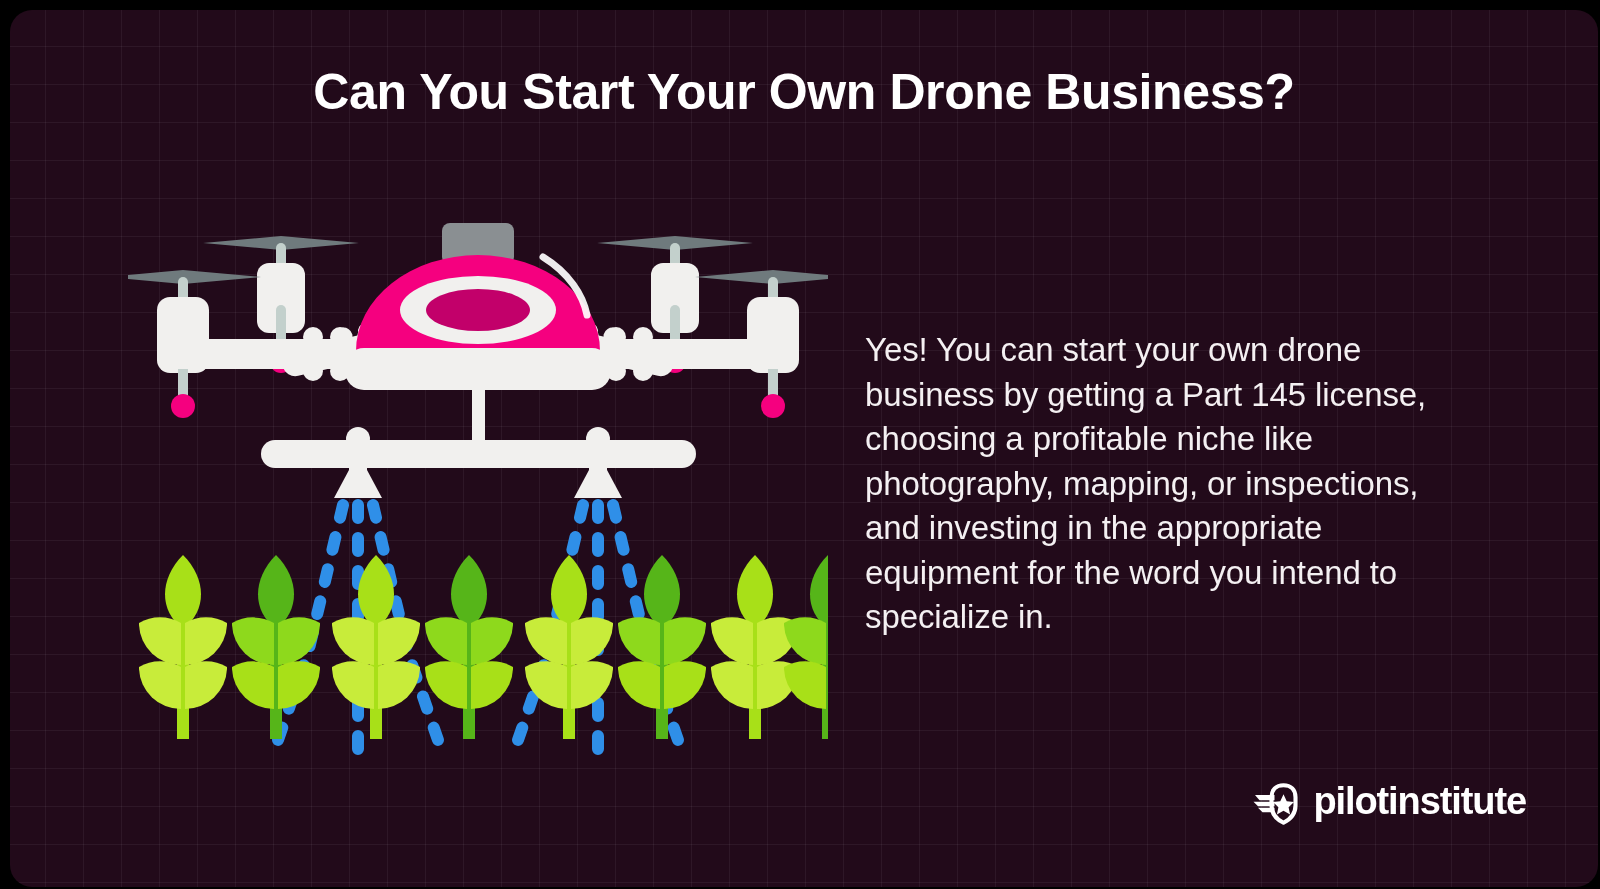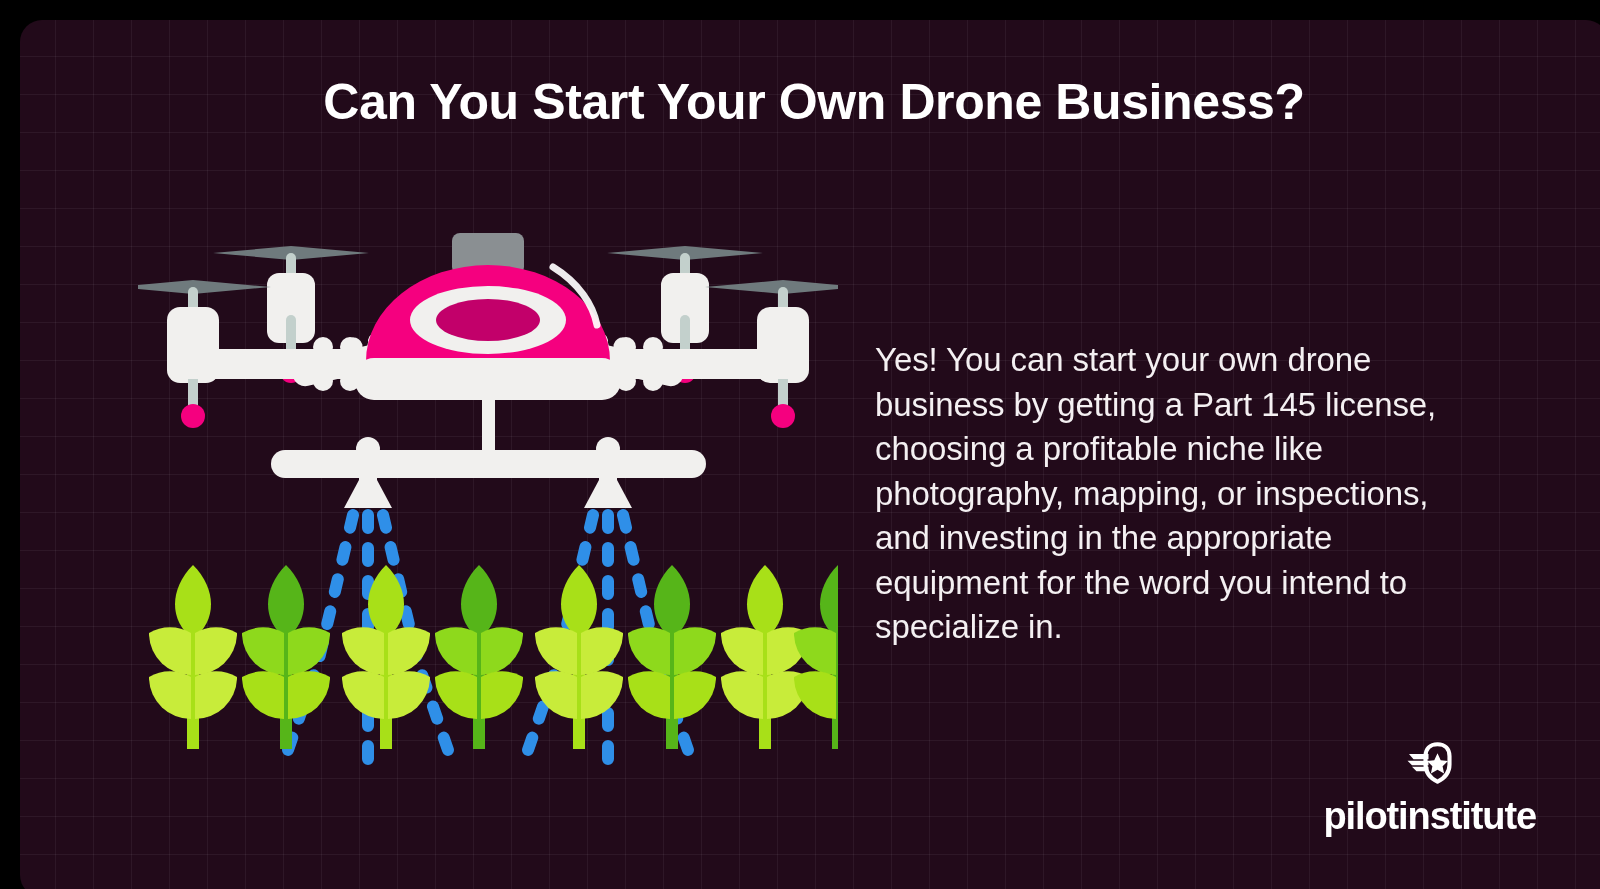--- a/index.html
+++ b/index.html
@@ -7,21 +7,21 @@
   html, body {
     width:1600px; height:889px;
     background:#000000;
     font-family:"Liberation Sans", sans-serif;
     overflow:hidden;
   }
   #infographic {
     position:relative;
     width:1600px; height:889px;
     background:#000000;
-    padding:20px;
+    padding:10px;
   }
   #canvas {
     position:relative;
     width:1588px; height:877px;
     border-radius:22px;
     background-color:#220a1a;
     background-image:
       linear-gradient(to right, rgba(255,255,255,0.055) 1px, transparent 1px),
       linear-gradient(to bottom, rgba(255,255,255,0.055) 1px, transparent 1px);
     background-size:38px 38px;
@@ -53,21 +53,20 @@
     letter-spacing:-0.1px;
   }
 
   
   #logo {
     position:absolute;
     right:72px; bottom:62px;
     display:flex;
     align-items:center;
     gap:13px;
-    flex-direction:column;
   }
   #logo .mark { width:48px; height:48px; display:block; }
   #logo .wordmark {
     color:#ffffff;
     font-size:38px;
     font-weight:bold;
     letter-spacing:-1.1px;
     line-height:1;
     white-space:nowrap;
   }

